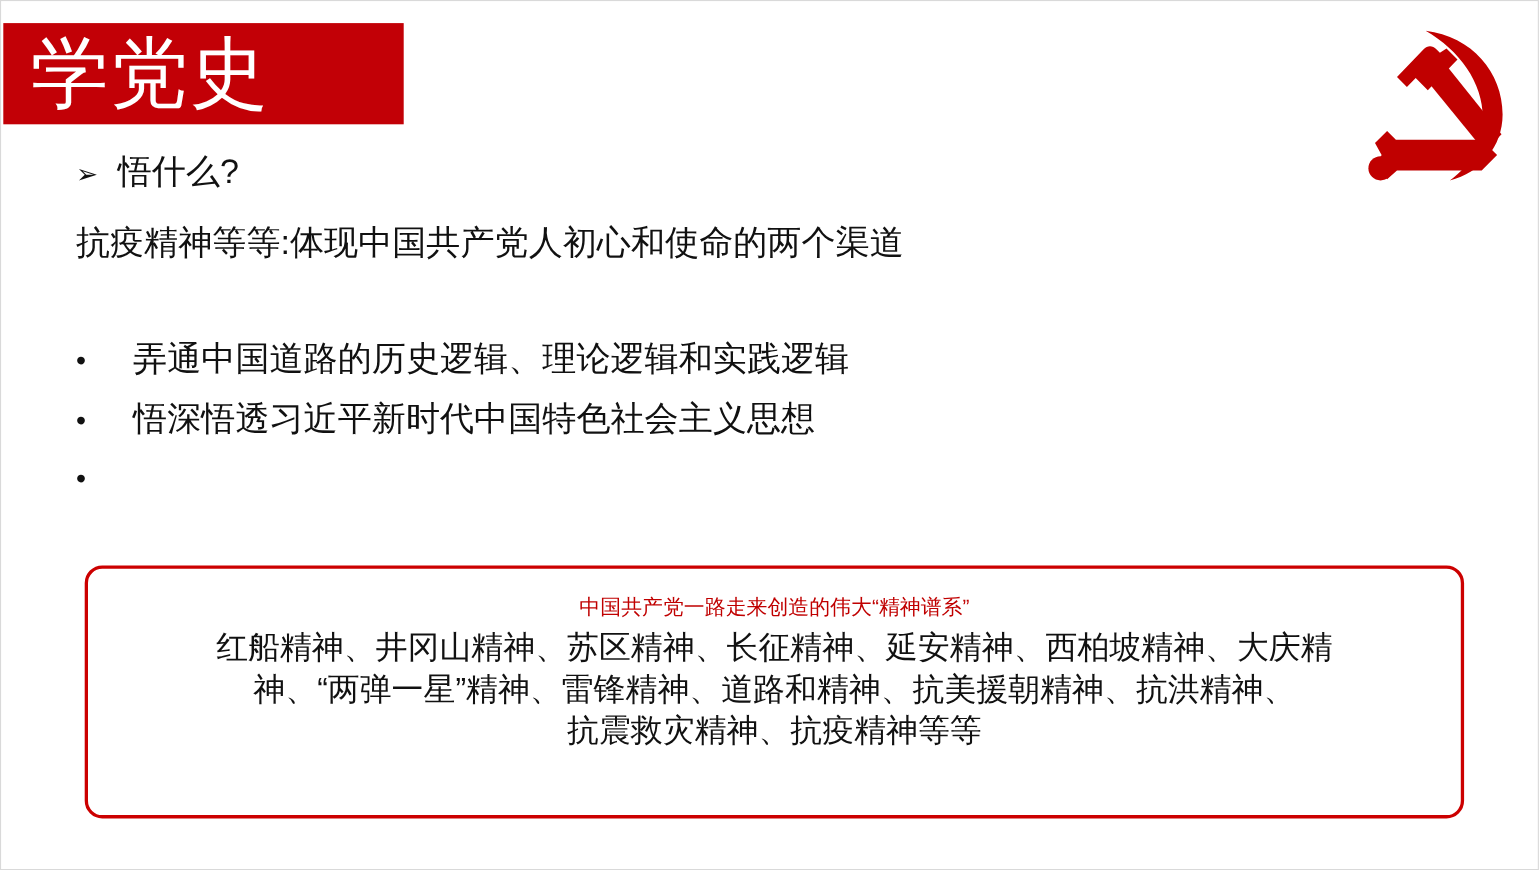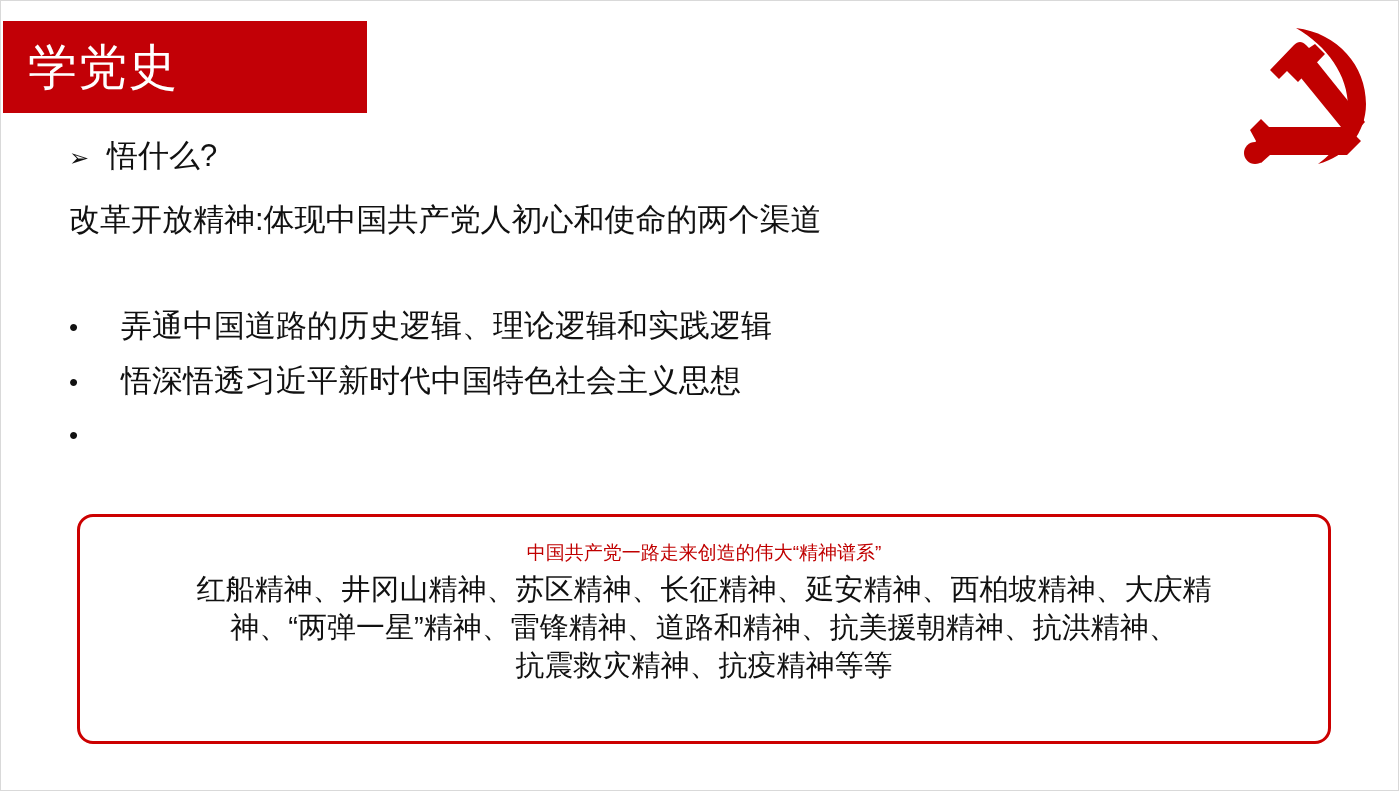--- a/index.html
+++ b/index.html
@@ -26,21 +26,21 @@
     left: 2px;
     top: 20px;
     width: 364px;
     height: 92px;
     background: #C20006;
     display: flex;
     align-items: center;
   }
   .title-text {
     color: #ffffff;
-    font-size: 49px;
+    font-size: 71px;
     line-height: 1;
     letter-spacing: 1px;
     padding-left: 25px;
     font-weight: 400;
     white-space: nowrap;
   }
 
   
   .emblem {
     position: absolute;
@@ -160,21 +160,21 @@
         <path d="M54 43 L70 27 L131 103 L116 119 Z"></path>
       </g>
     </svg>
   </div>
 
   <div class="intro">
     <div class="intro-line1">
       <span class="arrow-bullet">➢</span>
       <span>悟什么?</span>
     </div>
-    <div class="intro-line2">改革开放精神:体现中国共产党人初心和使命的两个渠道</div>
+    <div class="intro-line2">抗疫精神等等:体现中国共产党人初心和使命的两个渠道</div>
   </div>
 
   <div class="bullets">
     <div class="bullet-row">
       <span class="dot-bullet">•</span>
       <span class="bullet-text">弄通中国道路的历史逻辑、理论逻辑和实践逻辑</span>
     </div>
     <div class="bullet-row">
       <span class="dot-bullet">•</span>
       <span class="bullet-text">悟深悟透习近平新时代中国特色社会主义思想</span>

